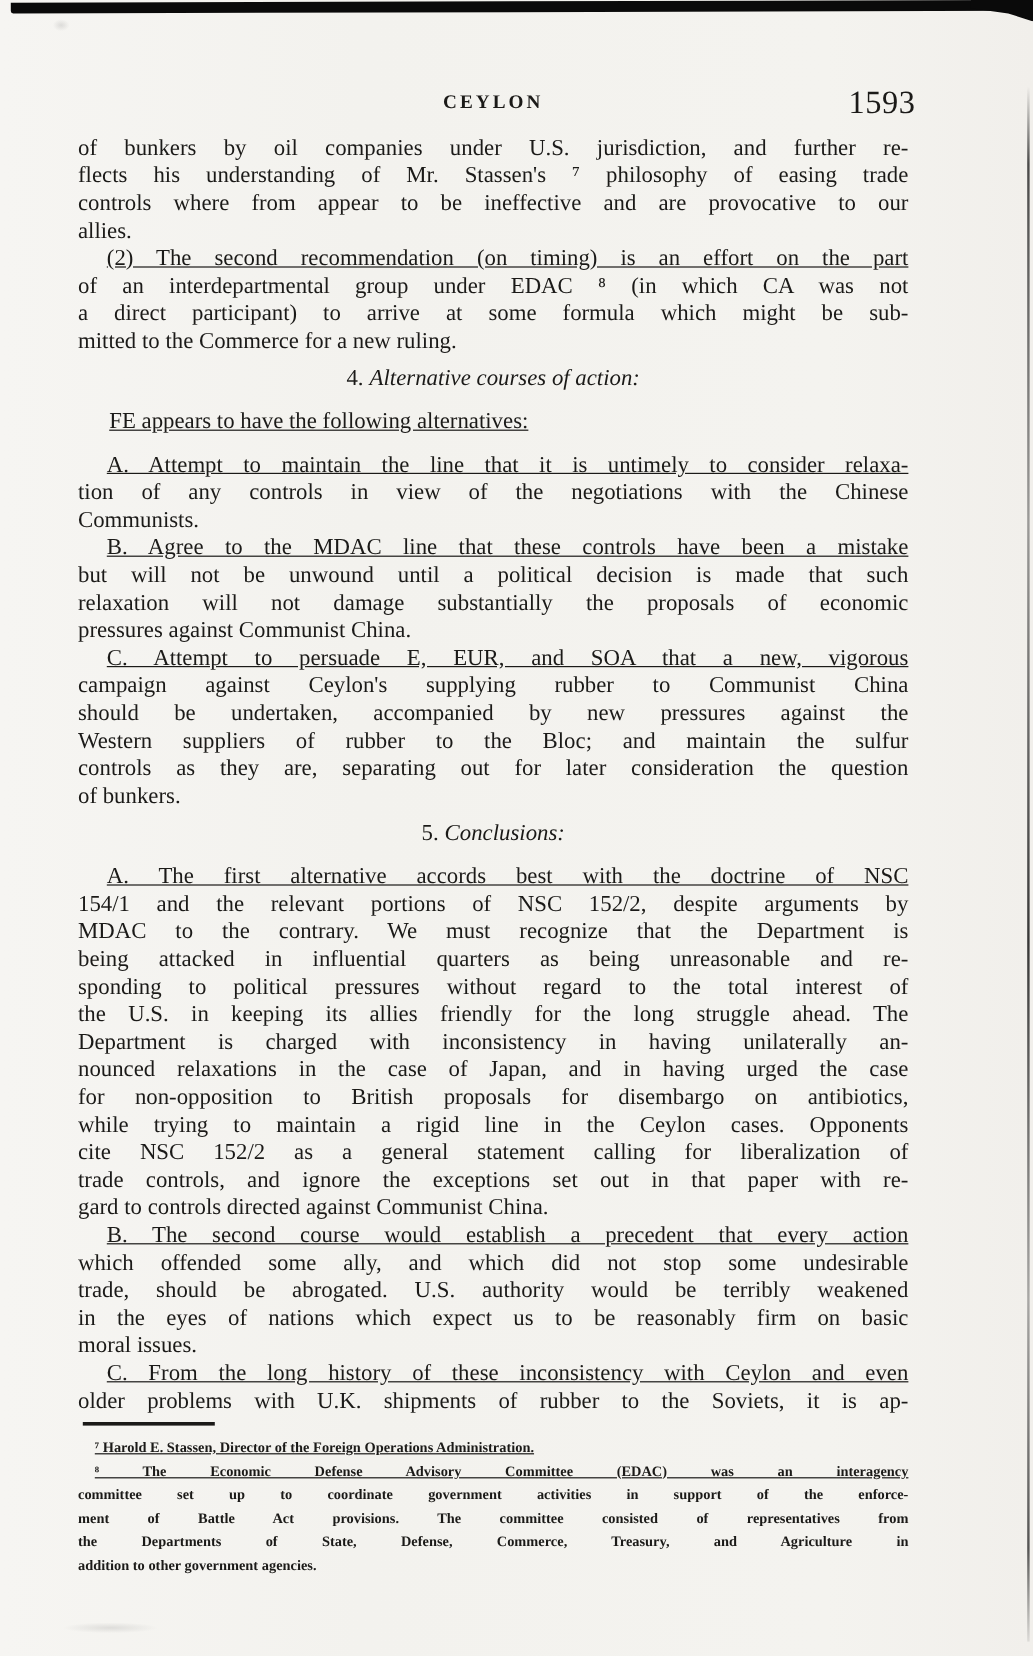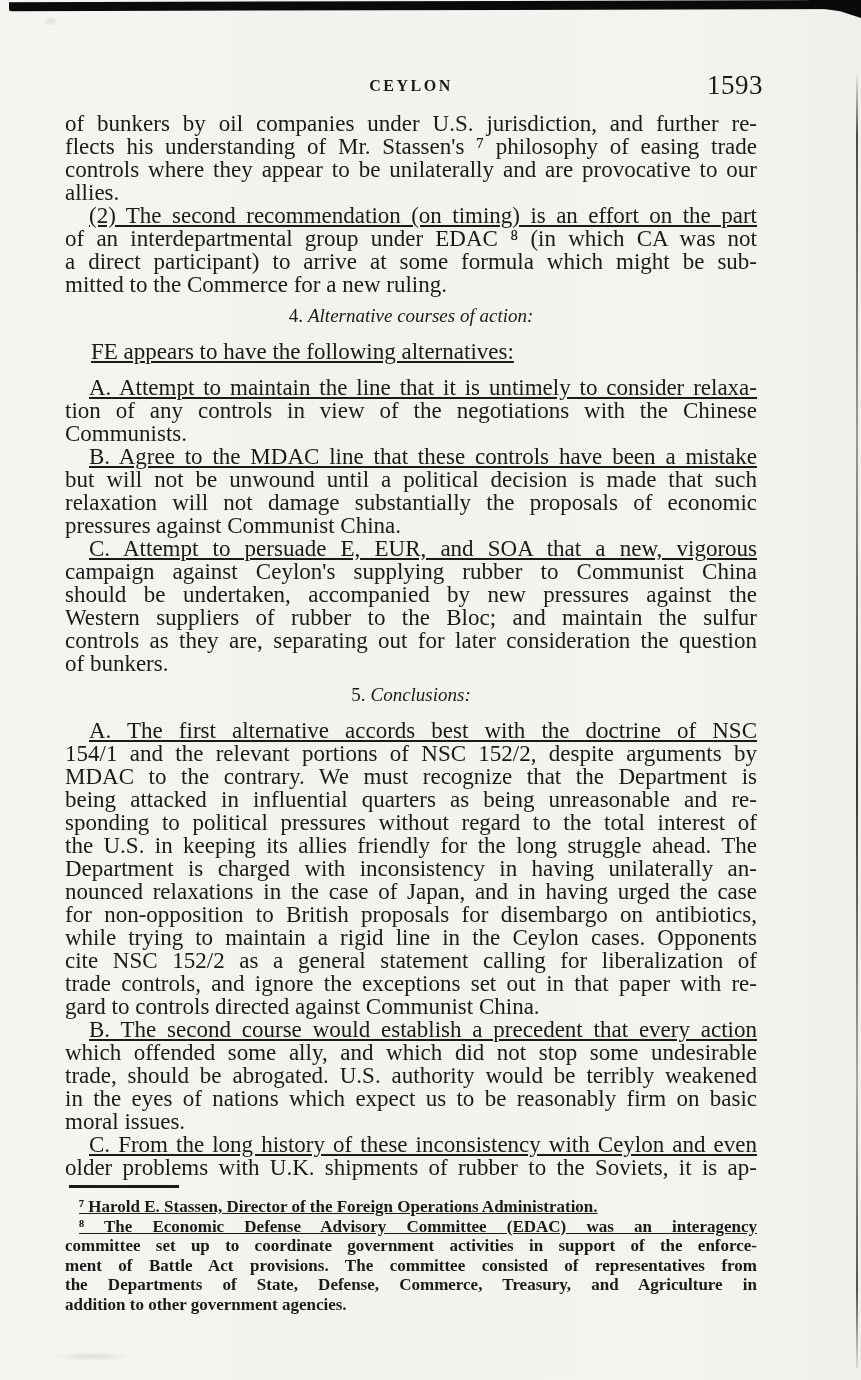--- a/index.html
+++ b/index.html
@@ -83,21 +83,21 @@
     letter-spacing: 0.5px;
   }
   
   .content {
     position: absolute;
     top: 112px; left: 65px;
     width: 692px;
   }
   .para { margin: 0; }
   .line {
-    font-size: 23px;
+    font-size: 19px;
     line-height: 23px;
     text-align: justify;
     text-align-last: justify;
     text-justify: inter-word;
     white-space: normal;
   }
   .line.last-left { text-align-last: left; }
   .line.first-indent { text-indent: 24px; text-decoration: underline; }
   .set-off { margin: 10px 0 13px 0; }
   .set-off .line.first-indent { text-indent: 26px; }
@@ -112,21 +112,21 @@
   
   .fn-rule {
     margin: 6px 0 0 4px;
     width: 110px; height: 3px;
     background: #1b1a18;
   }
   .footnotes {
     margin-top: 9px;
   }
   .footnotes .line {
-    font-size: 17px;
+    font-size: 12px;
     line-height: 19.5px;
     font-weight: 600;
   }
   .footnotes .line.first-indent { text-indent: 14px; }
 </style>
 </head>
 <body>
 
 <div class="page">
   <div class="top-bar"></div>
@@ -137,21 +137,21 @@
   <header class="page-header">
     <span class="running-title">CEYLON</span>
     <span class="page-number">1593</span>
   </header>
 
   <main class="content">
     <div id="body-blocks">
         <div class="para">
           <div class="line">of bunkers by oil companies under U.S. jurisdiction, and further re-</div>
           <div class="line">flects his understanding of Mr. Stassen's ⁷ philosophy of easing trade</div>
-          <div class="line">controls where they appear to be unilaterally and are provocative to our</div>
+          <div class="line">controls where from appear to be ineffective and are provocative to our</div>
           <div class="line last-left">allies.</div>
         </div>
         <div class="para">
           <div class="line first-indent">(2) The second recommendation (on timing) is an effort on the part</div>
           <div class="line">of an interdepartmental group under EDAC ⁸ (in which CA was not</div>
           <div class="line">a direct participant) to arrive at some formula which might be sub-</div>
           <div class="line last-left">mitted to the Commerce for a new ruling.</div>
         </div>
         <div class="heading"><span class="h-num">4.</span><span class="h-title">Alternative courses of action:</span></div>
         <div class="para set-off">

